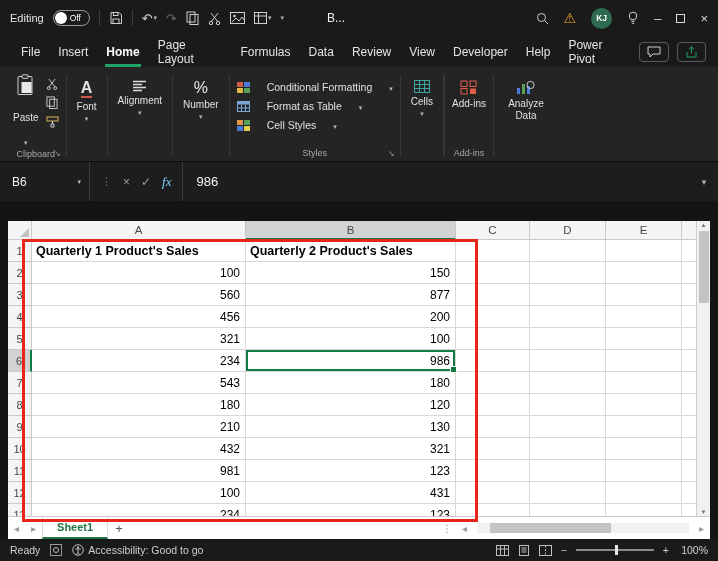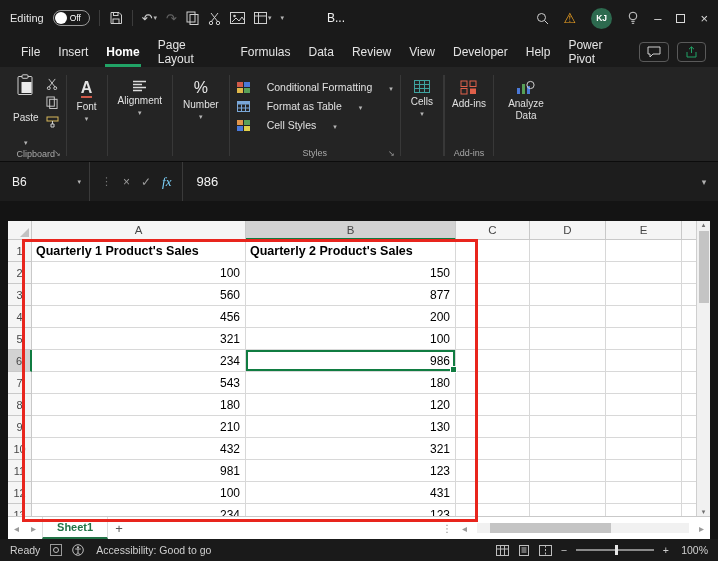--- a/index.html
+++ b/index.html
@@ -572,21 +572,21 @@
 </div>
 
 <div class="statusbar">
   <span>Ready</span>
   <span class="sbi">
     <svg width="12" height="12" viewBox="0 0 12 12">
         <rect x="0.5" y="0.5" width="11" height="11" fill="none" stroke="#9a9a9a"></rect>
         <circle cx="6" cy="6" r="2.5" fill="none" stroke="#bdbdbd"></circle>
       </svg>
   </span>
-  <span class="sbi" style="gap:12px">
+  <span class="sbi" style="gap:4px">
     <svg width="12" height="12" viewBox="0 0 12 12">
         <circle cx="6" cy="6" r="5.3" fill="none" stroke="#bdbdbd"></circle>
         <circle cx="6" cy="3.4" r="1.1" fill="#bdbdbd"></circle>
         <path d="M3.2 5h5.6M6 5v3.4M6 8.4L4.4 10.6M6 8.4l1.6 2.2" stroke="#bdbdbd" fill="none"></path>
       </svg>
     <span>Accessibility: Good to go</span>
   </span>
   <div class="sb-right">
     <span class="sbi">
       <svg width="13" height="11" viewBox="0 0 13 11">

